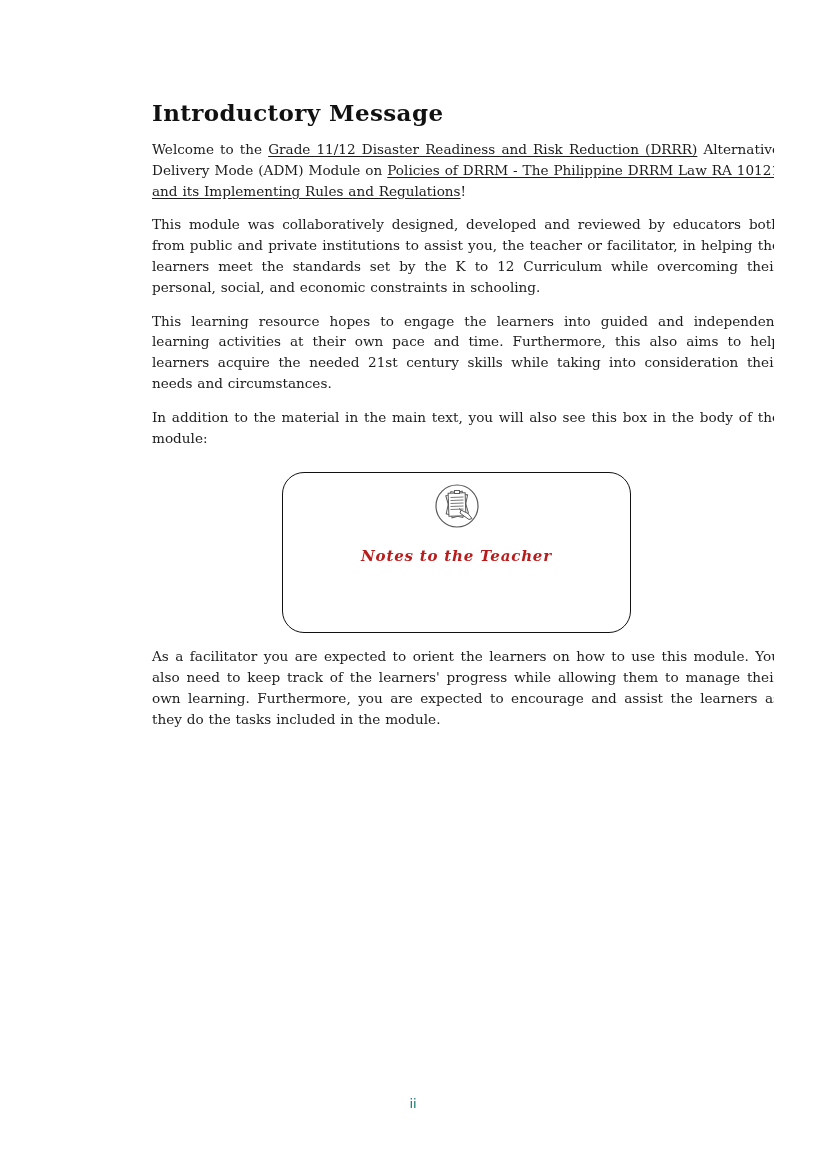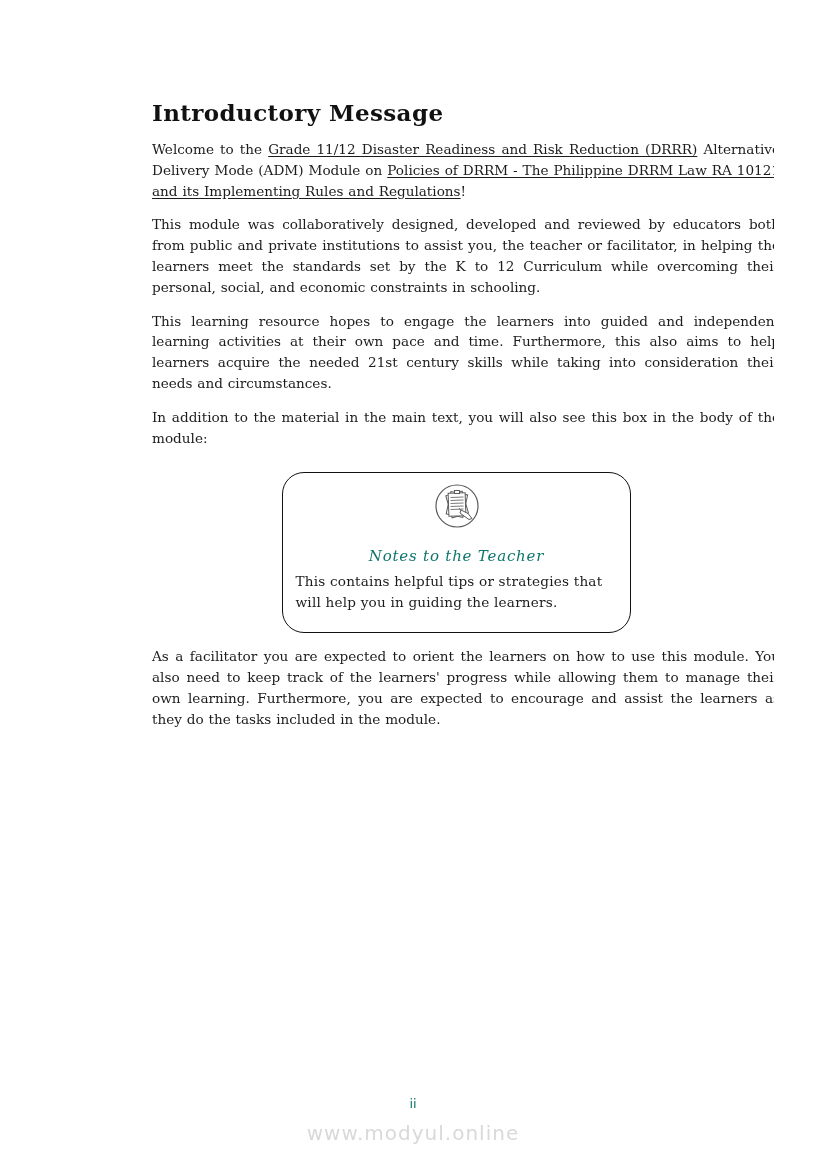--- a/index.html
+++ b/index.html
@@ -54,24 +54,24 @@
     padding-top: 10px;
   }
   .notes-icon-wrap {
     display: inline-block;
     width: 46px;
     height: 46px;
   }
   .notes-title {
     margin-top: 14px;
     font-size: 15px;
-    font-weight: 400;
+    font-weight: 700;
     font-style: italic;
     letter-spacing: 0.8px;
-    color: #0f766e;
+    color: #b91c1c;
   }
   .notes-body {
     margin: 6px auto 0 auto;
     width: 322px;
     font-size: 13.6px;
     line-height: 20.5px;
     text-align: left;
     letter-spacing: 0.2px;
   }
   .closing-par {
@@ -131,22 +131,20 @@
             <line x1="16.5" y1="20.5" x2="29.5" y2="20"></line>
             <line x1="16.5" y1="23.5" x2="29.5" y2="23"></line>
             <line x1="16.5" y1="26.5" x2="29.5" y2="26"></line>
           </g>
           <rect x="20.5" y="7.5" width="5" height="3" fill="#ffffff" stroke="#5a5a5a" stroke-width="1" transform="rotate(-2 23 9)"></rect>
           <path d="M27 27 l7 3.5 l4 5 l-3 1 l-5 -3.5 l-4 -3 z" fill="#ffffff" stroke="#5a5a5a" stroke-width="1"></path>
           <line x1="27.5" y1="27.5" x2="25" y2="25.5" stroke="#5a5a5a" stroke-width="1"></line>
         </svg>
       </span>
       <div class="notes-title">Notes to the Teacher</div>
-      <div class="notes-body">This contains helpful tips or strategies that will help you in guiding the learners.</div>
     </div>
 
     <p class="body-par closing-par">As a facilitator you are expected to orient the learners on how to use this module. You also need to keep track of the learners' progress while allowing them to manage their own learning. Furthermore, you are expected to encourage and assist the learners as they do the tasks included in the module.</p>
 
   </div>
 
   <div class="footer-pageno">ii</div>
-  <div class="footer-watermark">www.modyul.online</div>
 </div>
 
 </body></html>

